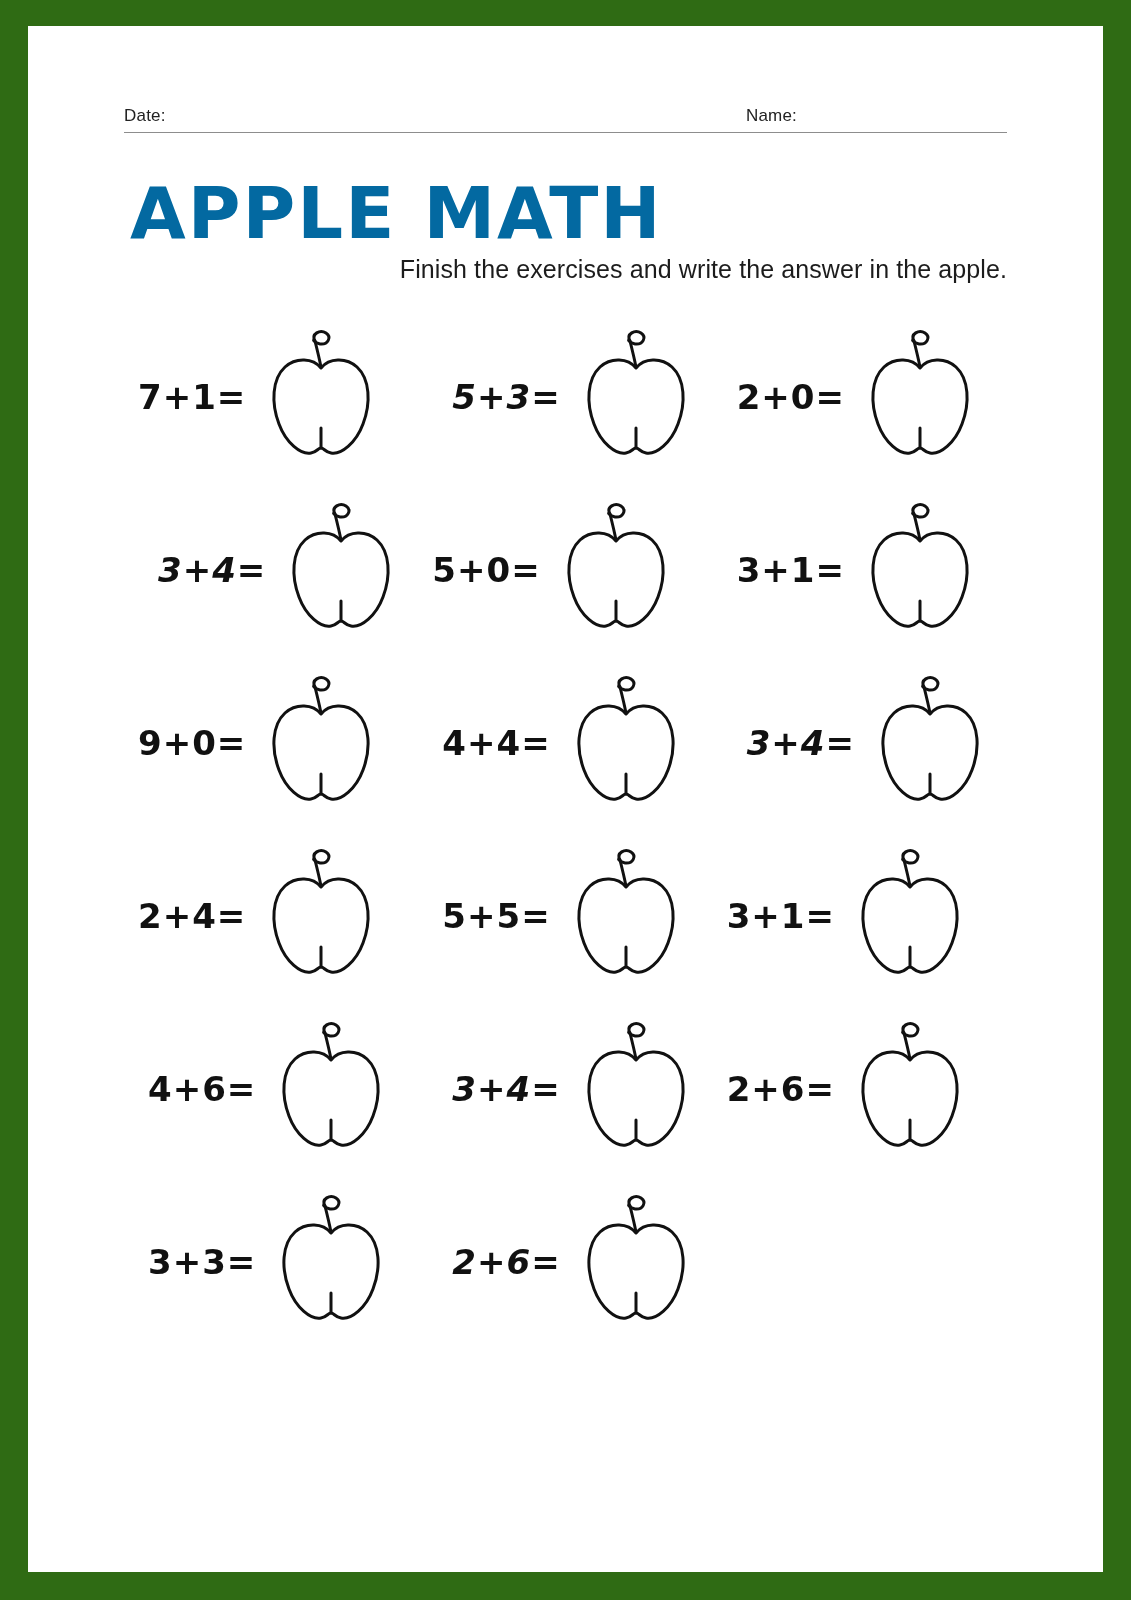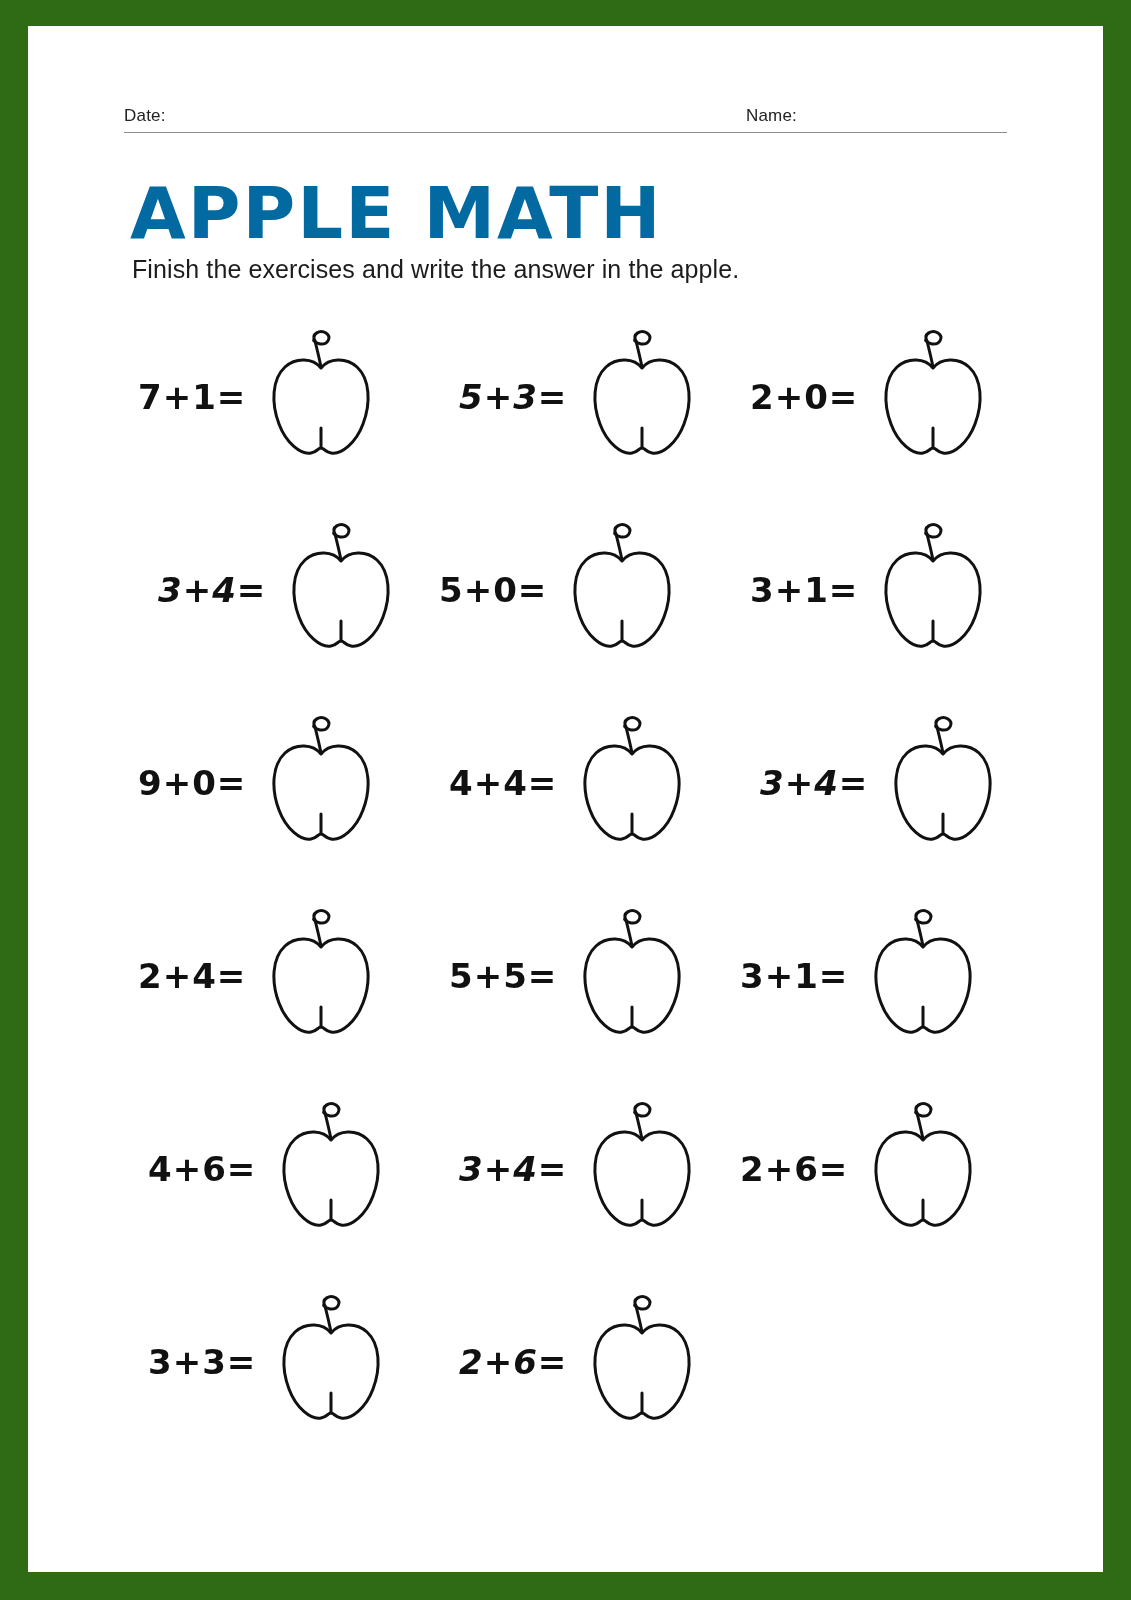--- a/index.html
+++ b/index.html
@@ -58,31 +58,31 @@
     line-height: 1;
     letter-spacing: 2px;
     color: #0369a1;
     margin: 4px 0 6px 6px;
   }
   .subtitle {
     font-size: 25px;
     color: #1c1c1c;
     margin: 0 0 10px 8px;
     letter-spacing: .1px;
+    text-align: right;
   }
 
   
   .grid {
     margin-top: 26px;
     display: grid;
     grid-template-columns: repeat(3, 1fr);
     grid-auto-rows: 173px;
     column-gap: 0px;
     row-gap: 0px;
-    gap: 20px;
   }
   .cell {
     display: flex;
     align-items: center;
     justify-content: flex-start;
   }
   .cell.col1 { padding-left: 14px; }
   .cell.col2 { padding-left: 24px; }
   .cell.col3 { padding-left: 34px; font-style: italic; }
 

